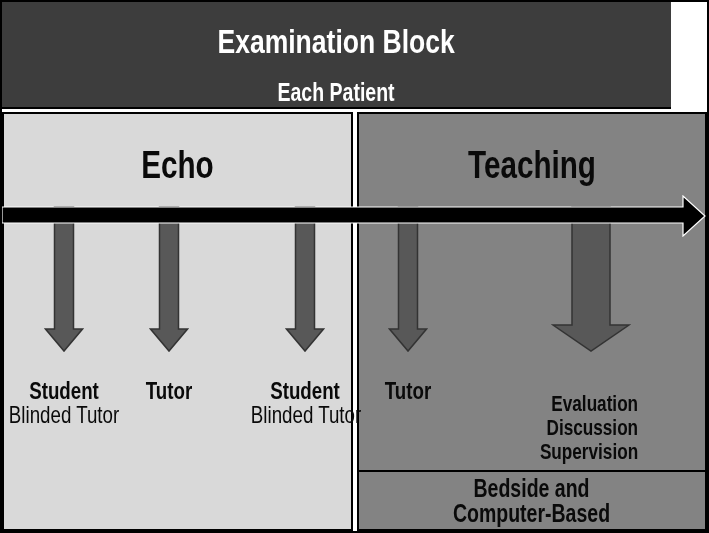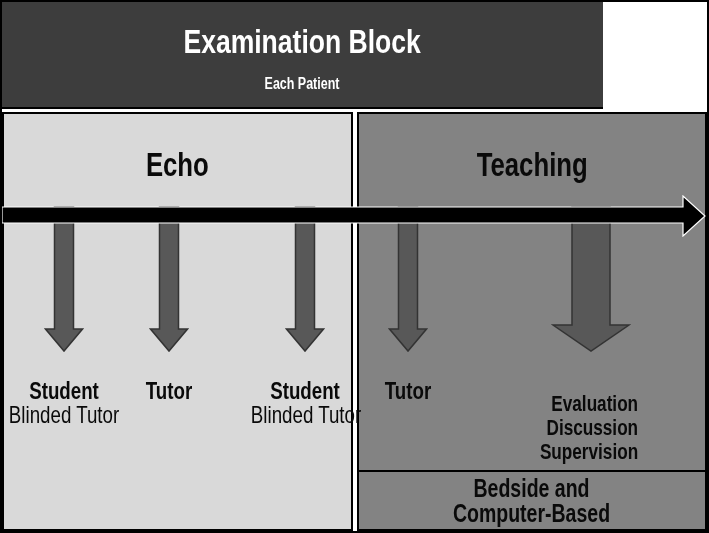--- a/index.html
+++ b/index.html
@@ -13,45 +13,45 @@
     background:#ffffff;
     overflow:hidden;
   }
 
   
   .cond { display:inline-block; transform:scaleX(0.78); transform-origin:50% 50%; }
 
   
   .header {
     position:absolute; left:0; top:0;
-    width:601px; height:105px;
+    width:669px; height:105px;
     background:var(--header-bg,#3d3d3d);
     border-bottom:2px solid #000;
     text-align:center; color:#ffffff;
   }
   .header-title   { margin-top:21px; font-size:34px; font-weight:bold; line-height:36px; }
-  .header-subtitle{ margin-top:12px;  font-size:16px; font-weight:bold; line-height:26px; }
+  .header-subtitle{ margin-top:20px;  font-size:25px; font-weight:bold; line-height:26px; }
 
   
   .columns {
     position:absolute; left:0; top:110px;
     width:705px; height:419px;
     display:flex; gap:4px;
   }
   .col {
     flex:1; box-sizing:border-box;
     border:2px solid #000;
     display:flex; flex-direction:column;
   }
   .col1 { background:var(--col1-bg,#d9d9d9); }
   .col2 { background:var(--col2-bg,#a8a8a8); }
   .col3 { background:var(--col3-bg,#838383); }
   .col-title {
     height:102px; display:flex; align-items:center; justify-content:center;
-    font-size:33px; font-weight:bold; color:#0a0a0a; white-space:nowrap;
+    font-size:38px; font-weight:bold; color:#0a0a0a; white-space:nowrap;
   }
   .col-spacer { flex:1; }
   .col-footer {
     height:59px; box-sizing:border-box;
     border-top:2px solid #000;
     display:flex; align-items:center; justify-content:center;
     text-align:center; font-size:25px; font-weight:bold; line-height:25px; color:#0a0a0a;
   }
   .wrap2 { max-width:205px; }
   .flabel {

